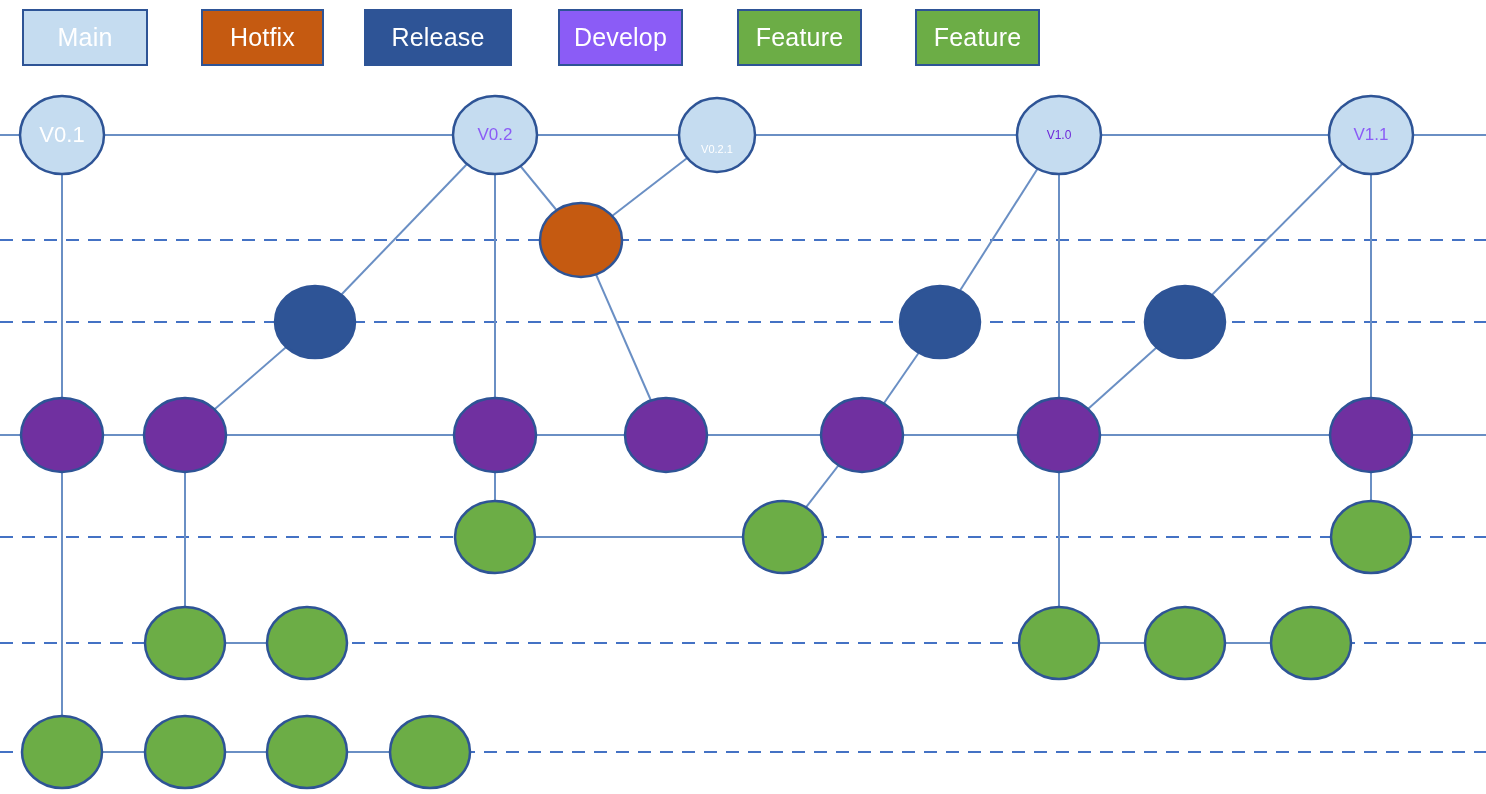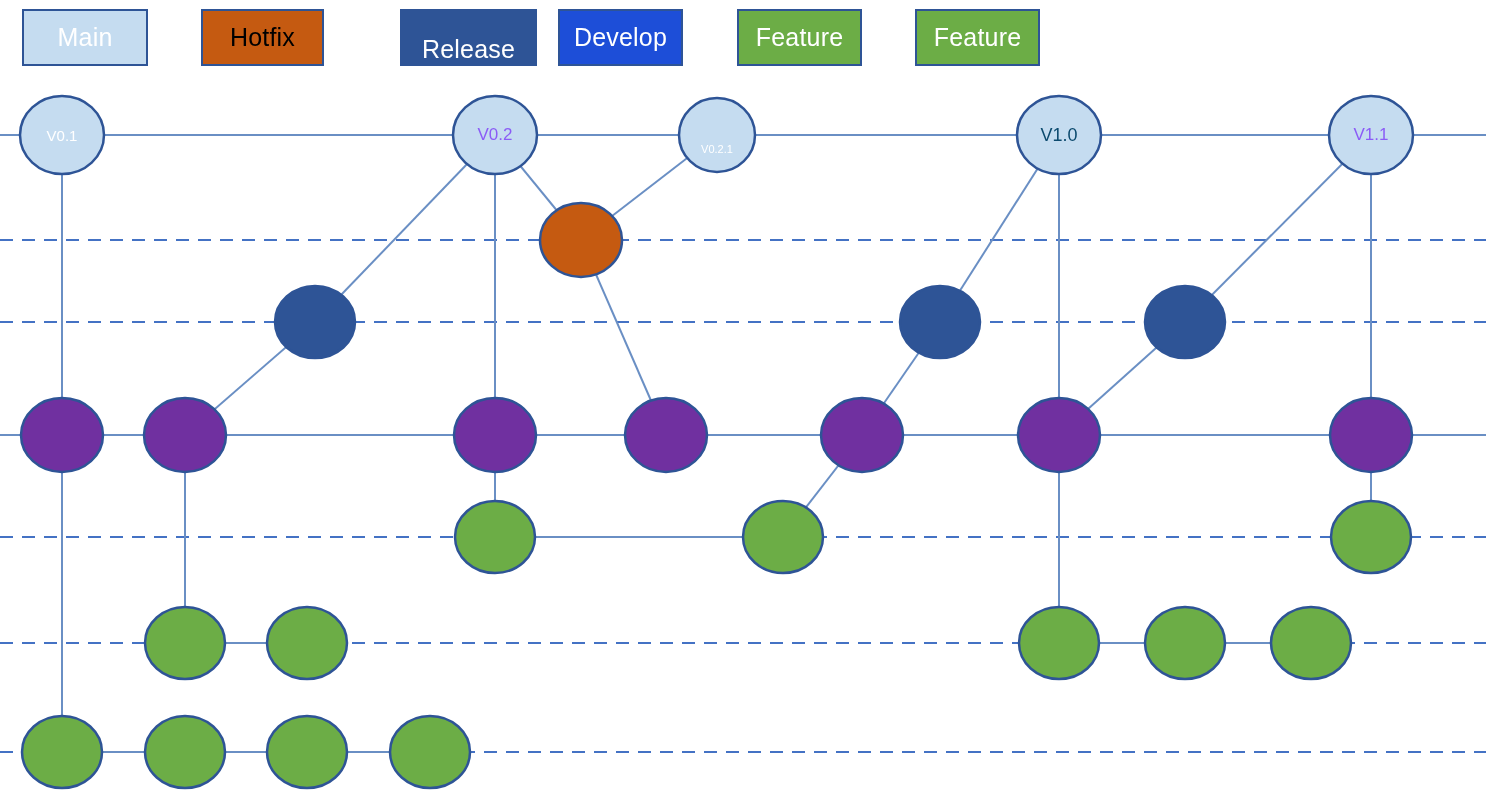--- a/index.html
+++ b/index.html
@@ -103,35 +103,35 @@
       <ellipse cx="185" cy="752" rx="40" ry="36" fill="#6CAD46" stroke="#2E5496" stroke-width="2.5"></ellipse>
       <ellipse cx="307" cy="752" rx="40" ry="36" fill="#6CAD46" stroke="#2E5496" stroke-width="2.5"></ellipse>
       <ellipse cx="430" cy="752" rx="40" ry="36" fill="#6CAD46" stroke="#2E5496" stroke-width="2.5"></ellipse>
     </g>
 </svg>
 
 <div id="legend-layer">
     <div class="legend-box" style="left: 22px; top: 9px; width: 126px; height: 57px; background: rgb(197, 220, 240); color: rgb(255, 255, 255);">
       <span>Main</span>
     </div>
-    <div class="legend-box" style="left: 201px; top: 9px; width: 123px; height: 57px; background: rgb(197, 90, 17); color: #000000;">
+    <div class="legend-box" style="left: 201px; top: 9px; width: 123px; height: 57px; background: rgb(197, 90, 17); color: #ffffff;">
       <span>Hotfix</span>
     </div>
-    <div class="legend-box" style="left: 400px; top: 9px; width: 137px; height: 57px; background: rgb(46, 84, 150); color: rgb(255, 255, 255); align-items: flex-end;">
+    <div class="legend-box" style="left: 364px; top: 9px; width: 148px; height: 57px; background: rgb(46, 84, 150); color: rgb(255, 255, 255);">
       <span>Release</span>
     </div>
-    <div class="legend-box" style="left: 558px; top: 9px; width: 125px; height: 57px; background: #1d4ed8; color: rgb(255, 255, 255);">
+    <div class="legend-box" style="left: 558px; top: 9px; width: 125px; height: 57px; background: #8b5cf6; color: rgb(255, 255, 255);">
       <span>Develop</span>
     </div>
     <div class="legend-box" style="left: 737px; top: 9px; width: 125px; height: 57px; background: rgb(108, 173, 70); color: rgb(255, 255, 255);">
       <span>Feature</span>
     </div>
     <div class="legend-box" style="left: 915px; top: 9px; width: 125px; height: 57px; background: rgb(108, 173, 70); color: rgb(255, 255, 255);">
       <span>Feature</span>
     </div>
   </div>
 <div id="label-layer">
-    <div class="node-label" style="left: 62px; top: 135px; color: rgb(255, 255, 255); font-size: 15px;">V0.1</div>
+    <div class="node-label" style="left: 62px; top: 135px; color: rgb(255, 255, 255); font-size: 22px;">V0.1</div>
     <div class="node-label" style="left: 495px; top: 135px; color: #8b5cf6; font-size: 17px;">V0.2</div>
     <div class="node-label" style="left: 717px; top: 149px; color: rgb(255, 255, 255); font-size: 11px;">V0.2.1</div>
-    <div class="node-label" style="left: 1059px; top: 135px; color: #0c4a6e; font-size: 18px;">V1.0</div>
+    <div class="node-label" style="left: 1059px; top: 135px; color: #6d28d9; font-size: 12px;">V1.0</div>
     <div class="node-label" style="left: 1371px; top: 135px; color: #8b5cf6; font-size: 17px;">V1.1</div>
   </div>
 
 </body></html>

